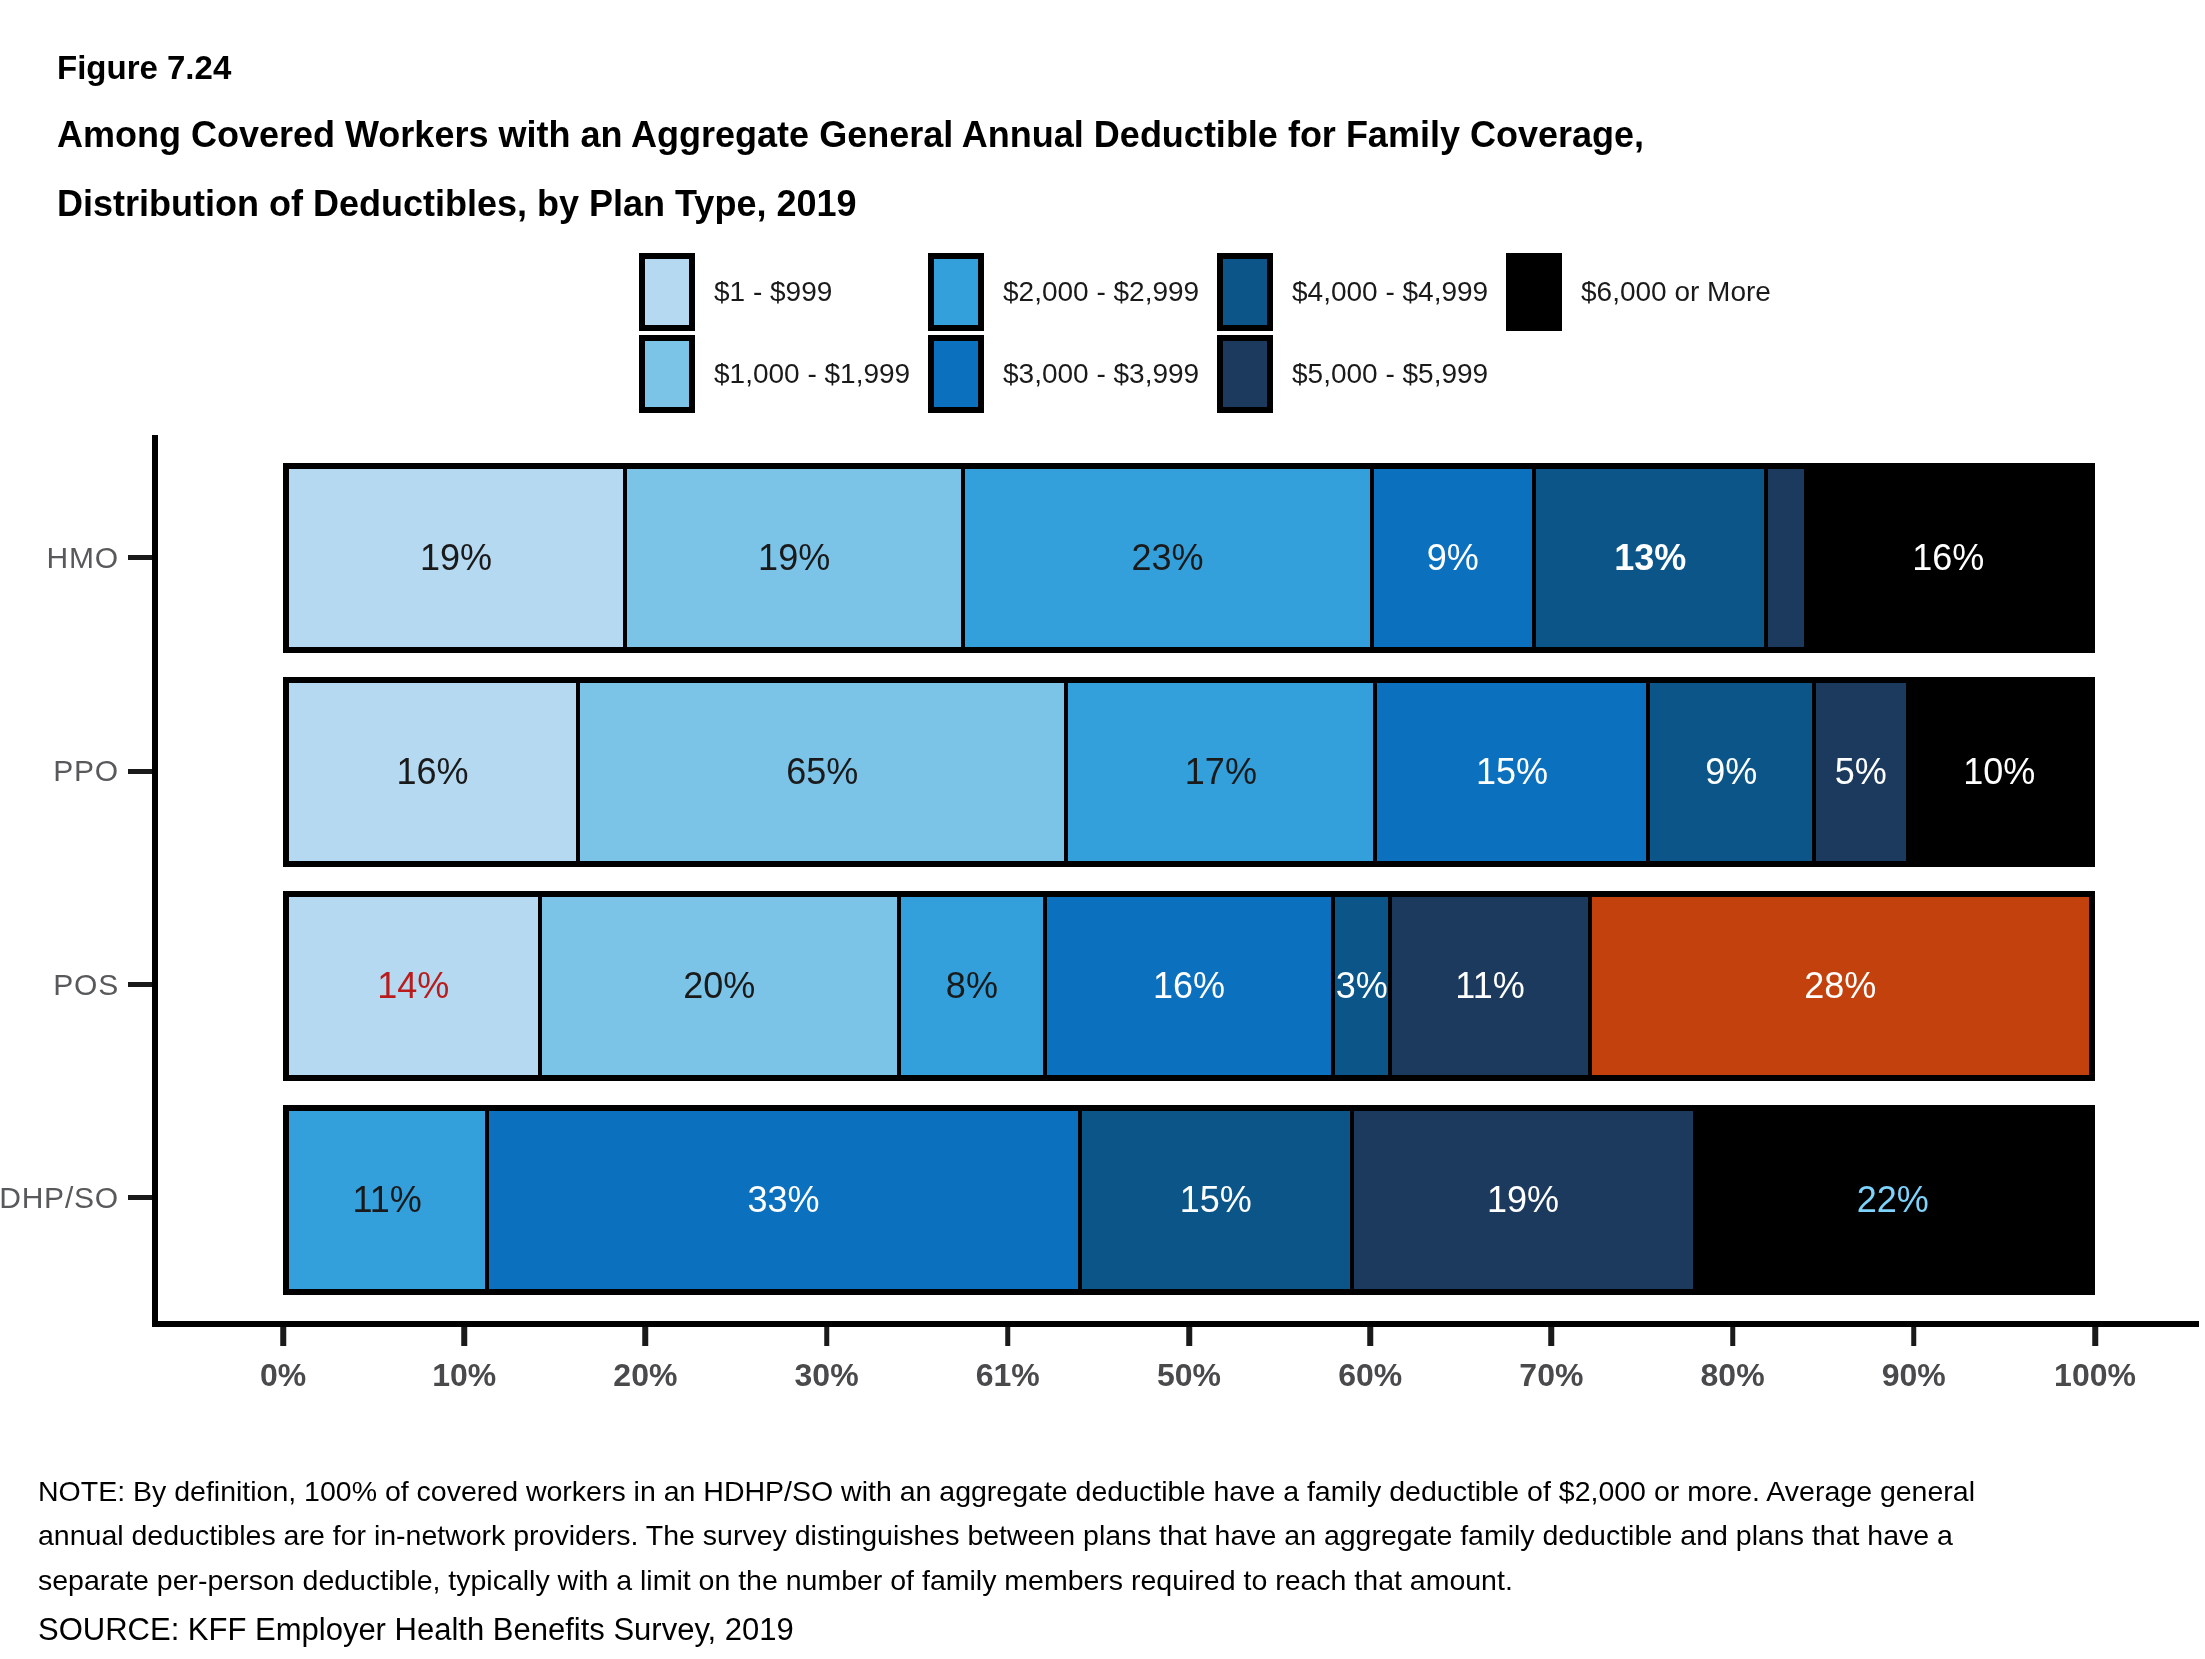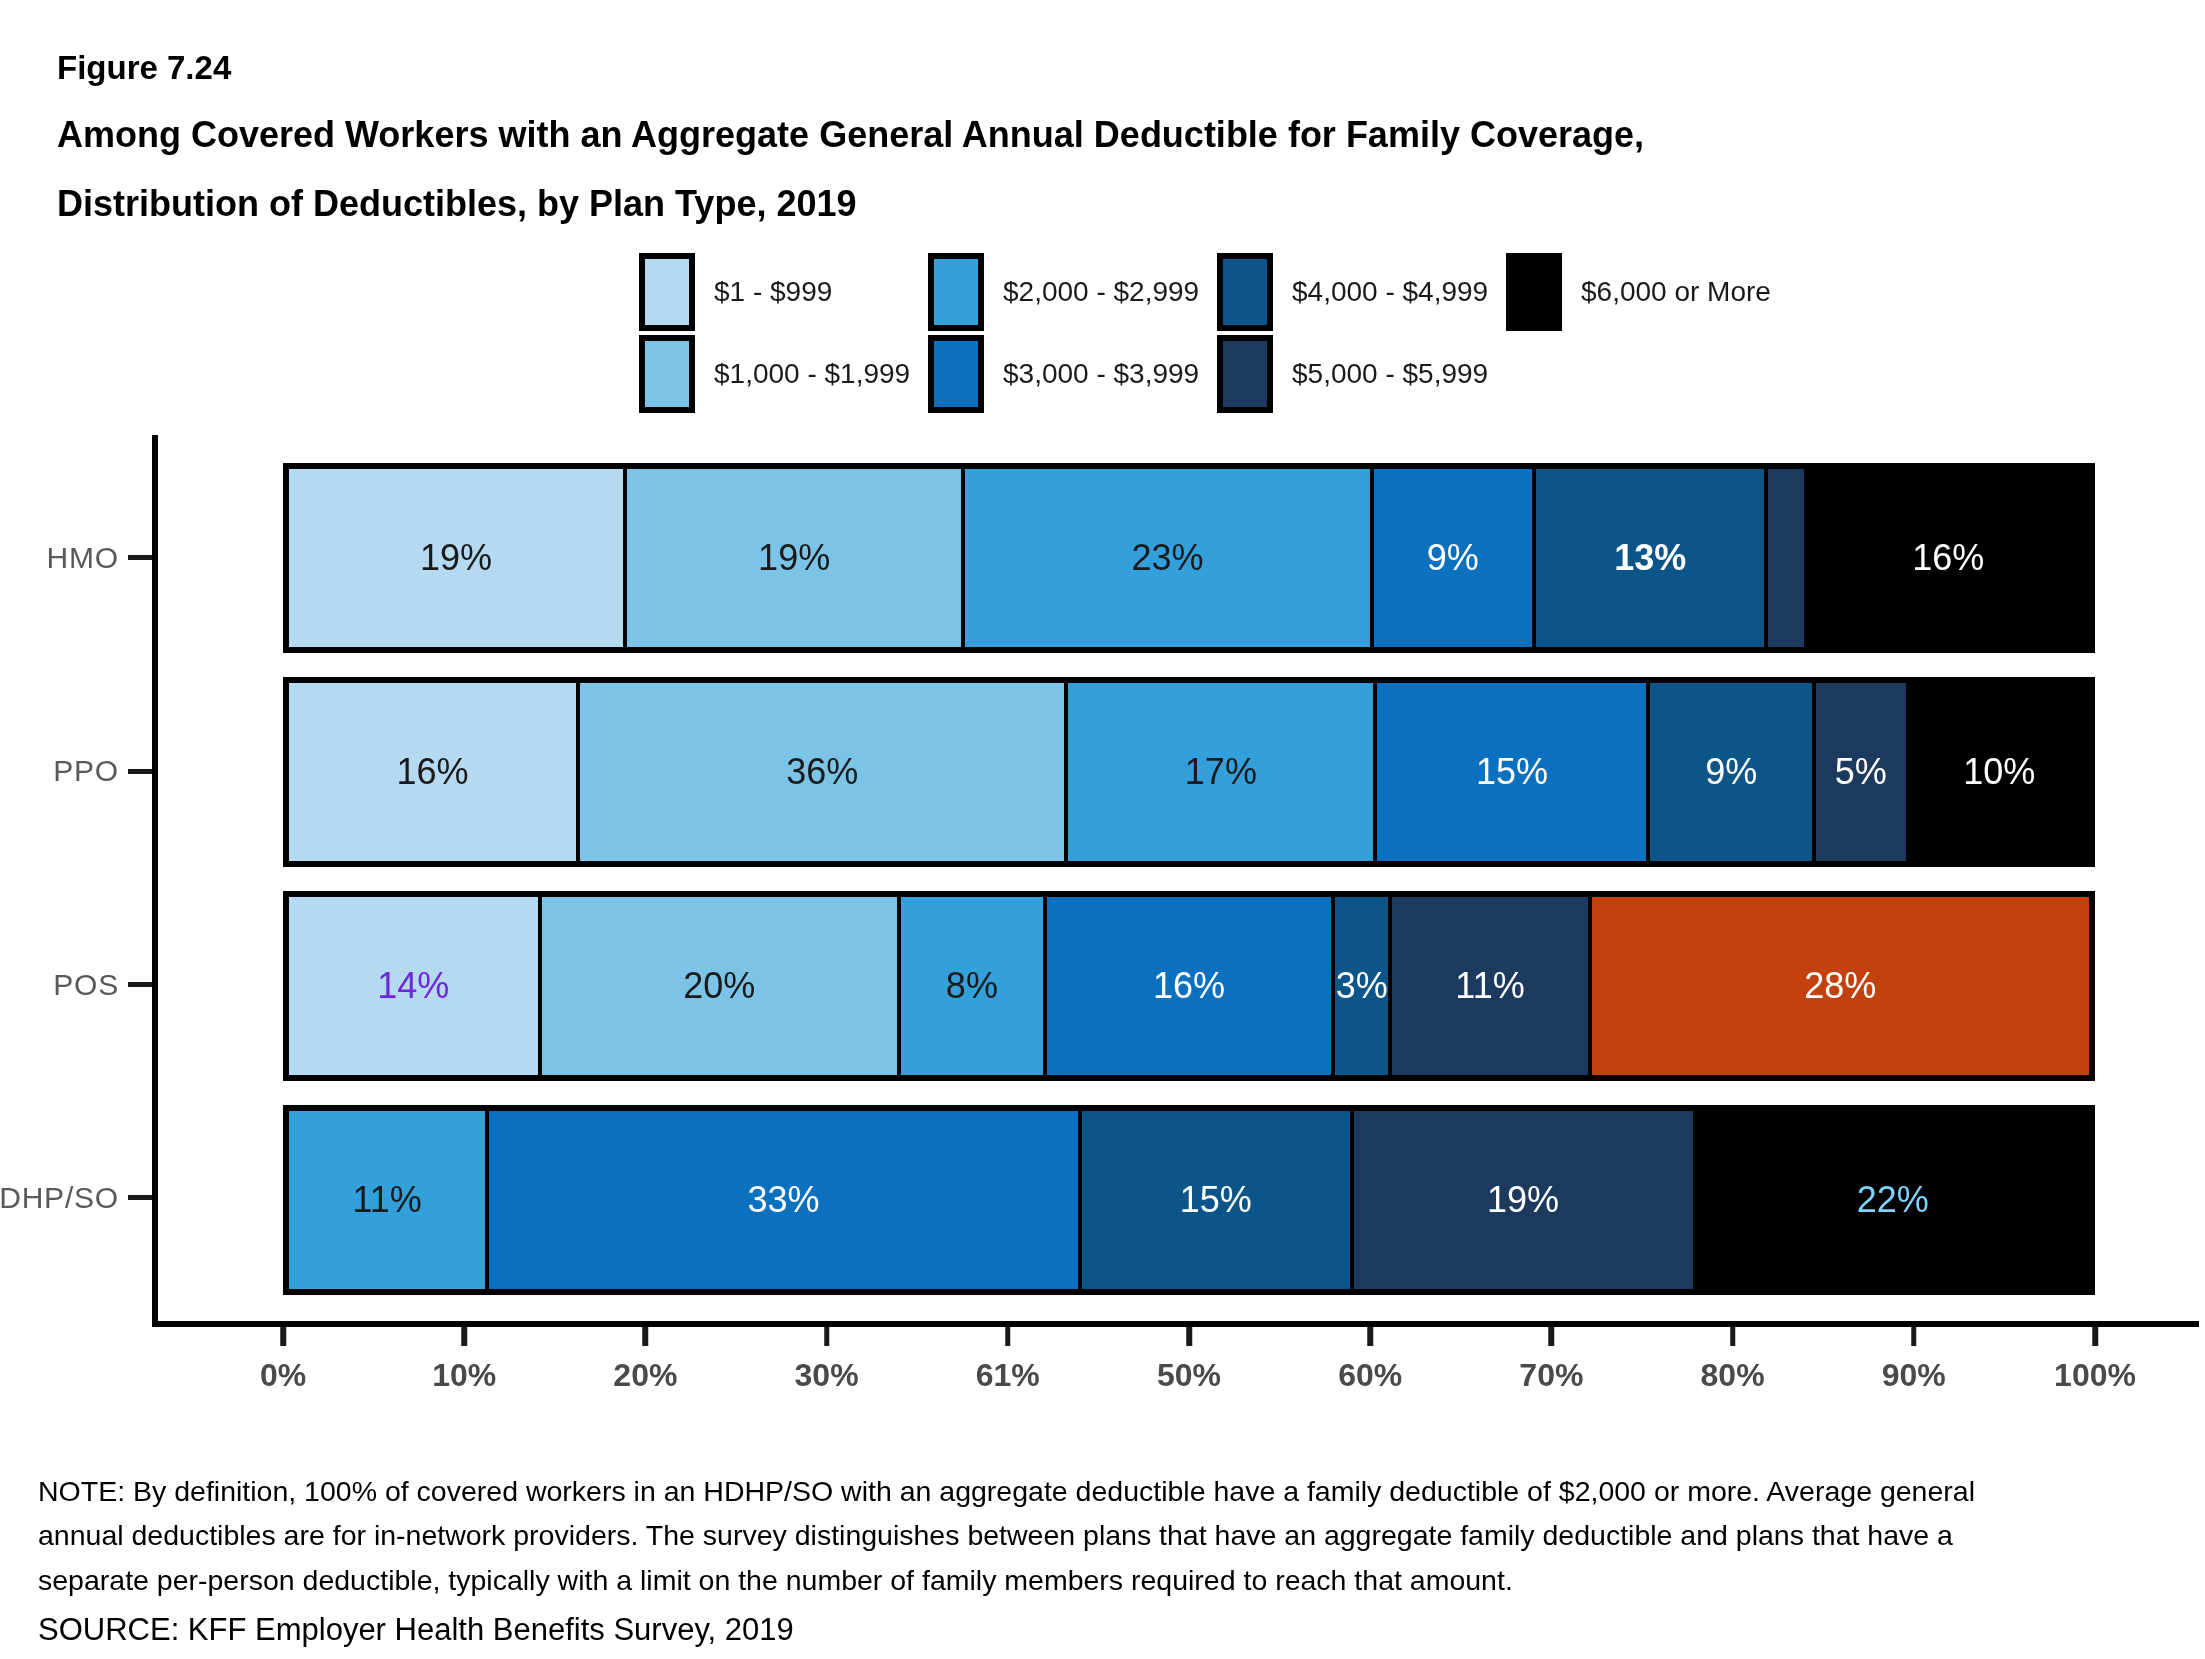--- a/index.html
+++ b/index.html
@@ -118,41 +118,41 @@
           <div class="bar-segment" style="flex-grow: 2; background: rgb(28, 58, 94);"></div>
           <div class="bar-segment" style="flex-grow: 16; background: rgb(0, 0, 0);">
             <span style="color: rgb(255, 255, 255);">16%</span>
           </div>
         </div>
         <div class="bar-row">
           <div class="bar-segment" style="flex-grow: 16; background: rgb(181, 217, 240);">
             <span style="color: rgb(26, 26, 26);">16%</span>
           </div>
           <div class="bar-segment" style="flex-grow: 27; background: rgb(124, 195, 232);">
-            <span style="color: rgb(26, 26, 26);">36%</span>
+            <span style="color: rgb(26, 26, 26);">65%</span>
           </div>
           <div class="bar-segment" style="flex-grow: 17; background: rgb(51, 159, 219);">
             <span style="color: rgb(26, 26, 26);">17%</span>
           </div>
           <div class="bar-segment" style="flex-grow: 15; background: rgb(11, 112, 190);">
             <span style="color: rgb(255, 255, 255);">15%</span>
           </div>
           <div class="bar-segment" style="flex-grow: 9; background: rgb(11, 85, 136);">
             <span style="color: rgb(255, 255, 255);">9%</span>
           </div>
           <div class="bar-segment" style="flex-grow: 5; background: rgb(28, 58, 94);">
             <span style="color: rgb(255, 255, 255);">5%</span>
           </div>
           <div class="bar-segment" style="flex-grow: 10; background: rgb(0, 0, 0);">
             <span style="color: rgb(255, 255, 255);">10%</span>
           </div>
         </div>
         <div class="bar-row">
           <div class="bar-segment" style="flex-grow: 14; background: rgb(181, 217, 240);">
-            <span style="color: #6d28d9;">14%</span>
+            <span style="color: #b91c1c;">14%</span>
           </div>
           <div class="bar-segment" style="flex-grow: 20; background: rgb(124, 195, 232);">
             <span style="color: rgb(26, 26, 26);">20%</span>
           </div>
           <div class="bar-segment" style="flex-grow: 8; background: rgb(51, 159, 219);">
             <span style="color: rgb(26, 26, 26);">8%</span>
           </div>
           <div class="bar-segment" style="flex-grow: 16; background: rgb(11, 112, 190);">
             <span style="color: rgb(255, 255, 255);">16%</span>
           </div>

